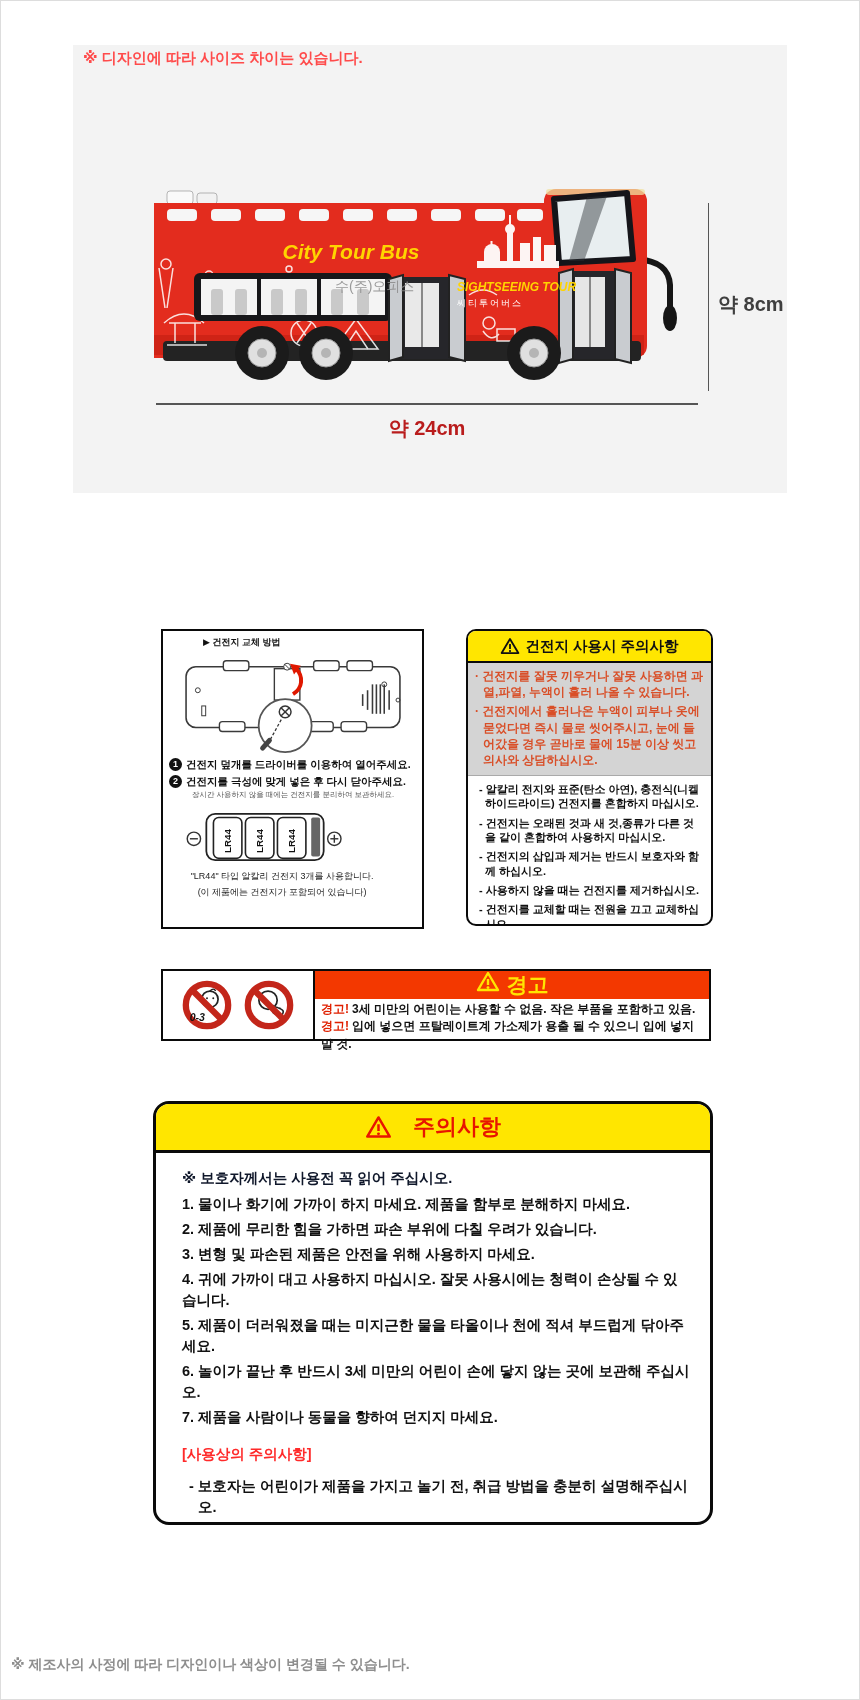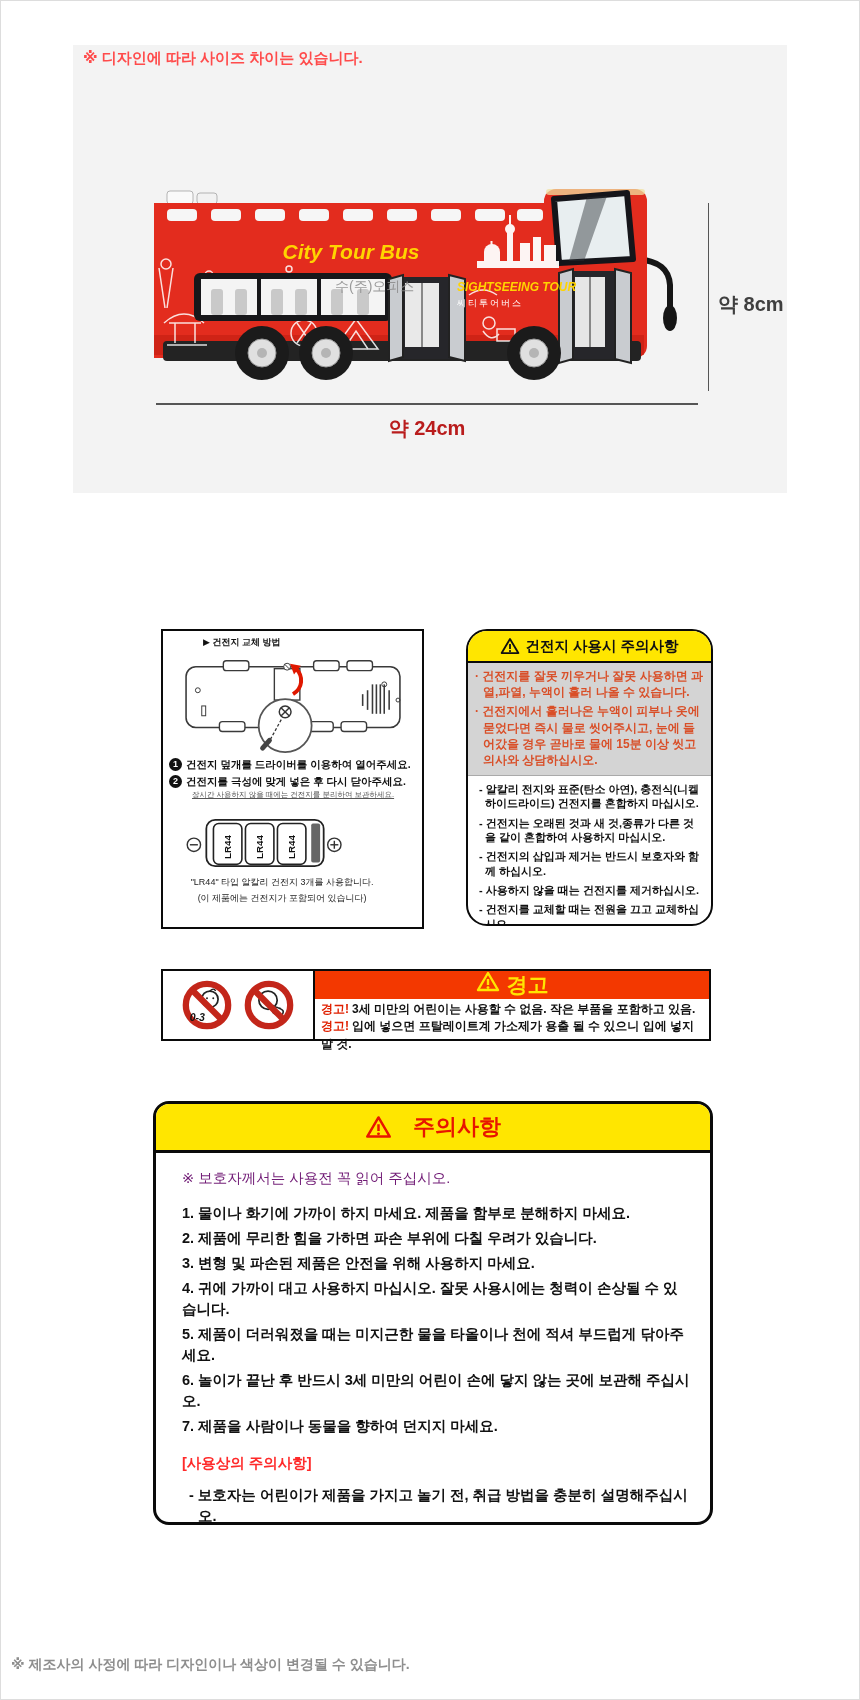--- a/index.html
+++ b/index.html
@@ -13,45 +13,45 @@
   .height-label{position:absolute;left:645px;top:246px;font-size:20px;font-weight:700;color:#3f3f3f;}
   .hline{position:absolute;left:83px;top:358px;width:542px;border-top:2px solid #555;}
   .width-label{position:absolute;left:83px;top:370px;width:542px;text-align:center;font-size:20px;font-weight:700;color:#b91c1c;}
   
   .replace-box{position:absolute;left:160px;top:628px;width:263px;height:300px;border:2px solid #0a0a0a;background:#fff;box-sizing:border-box;overflow:hidden;}
   .replace-header{height:24px;line-height:24px;text-align:center;font-size:13px;font-weight:700;color:#111;background:linear-gradient(#e3e3e3,#b9b9b9);border-bottom:1.5px solid #777;}
   .replace-sub{margin:5px 0 0 8px;font-size:9px;font-weight:700;color:#111;padding-left:32px;}
   .replace-diagram{display:block;margin:2px auto 0;width:242px;height:104px;}
   .step{display:flex;align-items:flex-start;margin:3px 6px 0;font-size:10.5px;font-weight:700;color:#111;}
   .step-num{flex:0 0 13px;height:13px;margin:0 4px 0 0;border-radius:50%;background:#111;color:#fff;font-size:9px;line-height:13px;text-align:center;font-weight:700;}
-  .step-note{margin:1px 6px 14px 29px;font-size:7.5px;color:#555;text-decoration:underline;}
+  .step-note{margin:1px 6px 8px 29px;font-size:7.5px;color:#555;}
   .battery-svg{display:block;margin:7px 0 0 22px;width:160px;height:58px;}
   .replace-note{margin-top:4px;width:92%;text-align:center;font-size:9px;color:#222;line-height:1.35;}
   
-  .bcaution-box{position:absolute;left:465px;top:628px;width:247px;height:297px;border:2px solid #0a0a0a;border-radius:21px;background:#fff;box-sizing:border-box;overflow:hidden;}
+  .bcaution-box{position:absolute;left:465px;top:628px;width:247px;height:297px;border:2px solid #0a0a0a;border-radius:10px;background:#fff;box-sizing:border-box;overflow:hidden;}
   .bcaution-header{height:30px;display:flex;align-items:center;justify-content:center;gap:5px;background:#ffe600;border-bottom:2px solid #0a0a0a;font-size:14.5px;font-weight:700;color:#111;}
   .bcaution-gray{background:#d4d4d4;border-bottom:1px solid #aaa;padding:5px 7px 4px;}
   .bcaution-gray .warn-item{font-size:12px;font-weight:700;color:#d94f28;line-height:1.35;margin-bottom:3px;padding-left:8px;text-indent:-8px;}
   .bcaution-white{padding:6px 7px;}
   .bcaution-white .item{font-size:11px;font-weight:700;color:#111;line-height:1.3;margin-bottom:5px;padding-left:10px;text-indent:-6px;}
   
   .warn-box{position:absolute;left:160px;top:968px;width:550px;height:72px;border:2.5px solid #0a0a0a;box-sizing:border-box;display:flex;background:#fff;}
   .warn-icons{flex:0 0 150px;display:flex;align-items:center;justify-content:center;gap:10px;border-right:2.5px solid #0a0a0a;}
   .warn-right{flex:1;display:flex;flex-direction:column;}
   .warn-header{height:33px;background:#f33800;display:flex;align-items:flex-start;justify-content:center;gap:7px;}
   .warn-title{font-size:21px;font-weight:700;color:#ffe600;}
   .warn-lines{flex:1;padding:2px 6px;}
   .warn-line{font-size:12px;font-weight:700;color:#111;line-height:1.45;}
   .warn-prefix{color:#e02000;margin-right:3px;}
   
   .caution-box{position:absolute;left:152px;top:1100px;width:560px;height:424px;border:3px solid #0a0a0a;border-radius:16px;background:#fff;box-sizing:border-box;overflow:hidden;}
   .caution-header{height:46px;background:#ffe600;border-bottom:3px solid #0a0a0a;display:flex;align-items:center;justify-content:center;gap:21px;}
   .caution-title{font-size:22px;font-weight:700;color:#e81500;}
   .caution-body{padding:16px 20px 0 26px;}
-  .caution-intro{font-size:14.5px;font-weight:400;color:#701a75;margin-bottom:15px;}
+  .caution-intro{font-size:14.5px;font-weight:700;color:#0f172a;margin-bottom:6px;}
   .caution-item{font-size:14.5px;font-weight:700;color:#111;line-height:1.45;margin-bottom:4px;}
   .usage-title{font-size:14.5px;font-weight:700;color:#ff2a2a;margin:17px 0 12px;}
   .usage-item{font-size:14.5px;font-weight:700;color:#111;line-height:1.45;margin-bottom:3px;padding-left:16px;text-indent:-9px;}
   
   .footer-note{position:absolute;left:10px;top:1655px;font-size:14px;font-weight:700;color:#8e8e8e;}
   svg text{font-family:"Liberation Sans","DejaVu Sans",sans-serif;}
 </style>
 </head>
 <body>
 

